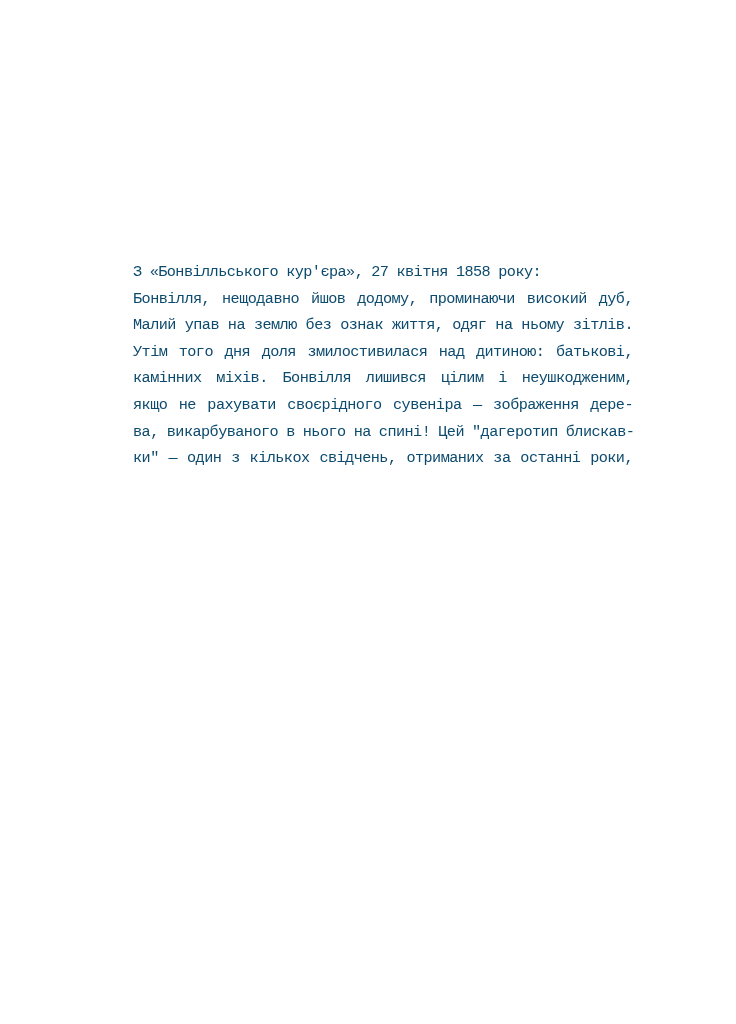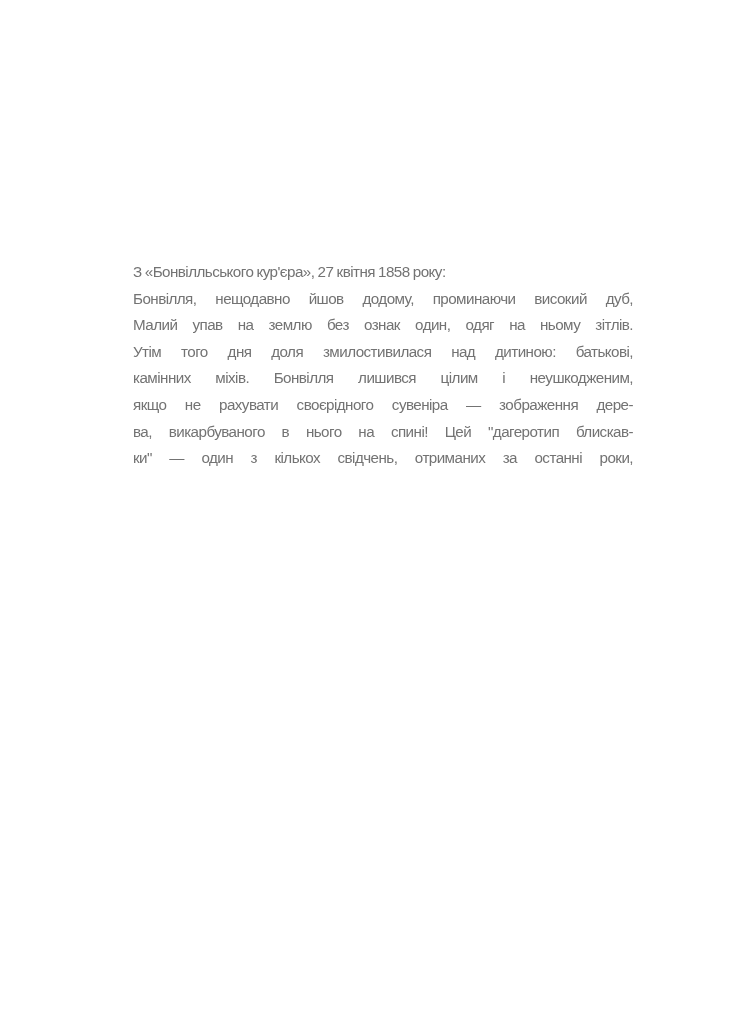--- a/index.html
+++ b/index.html
@@ -18,22 +18,22 @@
       left: 0; top: 0;
       width: 736px;
       height: 1024px;
       background: #ffffff;
     }
     .text-block {
       position: absolute;
       left: 133px;
       top: 259px;
       width: 500px;
-      color: #737373;
-      font-family: Liberation Sans, sans-serif;
+      color: #0c4a6e;
+      font-family: Liberation Mono, monospace;
       font-size: 15.2px;
       letter-spacing: -0.55px;
       word-spacing: -0.5px;
     }
     .line {
       display: block;
       height: 26.6px;
       line-height: 26.6px;
       white-space: pre;
       text-align: justify;
@@ -43,20 +43,20 @@
       text-align-last: left;
     }
   </style>
 </head>
 <body>
 
 <div class="page">
   <div class="text-block">
     <span class="line last">З «Бонвілльського кур'єра», 27 квітня 1858 року:</span>
     <span class="line">Бонвілля, нещодавно йшов додому, проминаючи високий дуб,</span>
-    <span class="line">Малий упав на землю без ознак один, одяг на ньому зітлів.</span>
+    <span class="line">Малий упав на землю без ознак життя, одяг на ньому зітлів.</span>
     <span class="line">Утім того дня доля змилостивилася над дитиною: батькові,</span>
     <span class="line">камінних міхів. Бонвілля лишився цілим і неушкодженим,</span>
     <span class="line">якщо не рахувати своєрідного сувеніра — зображення дере-</span>
     <span class="line">ва, викарбуваного в нього на спині! Цей "дагеротип блискав-</span>
     <span class="line">ки" — один з кількох свідчень, отриманих за останні роки,</span>
   </div>
 </div>
 
 </body></html>

